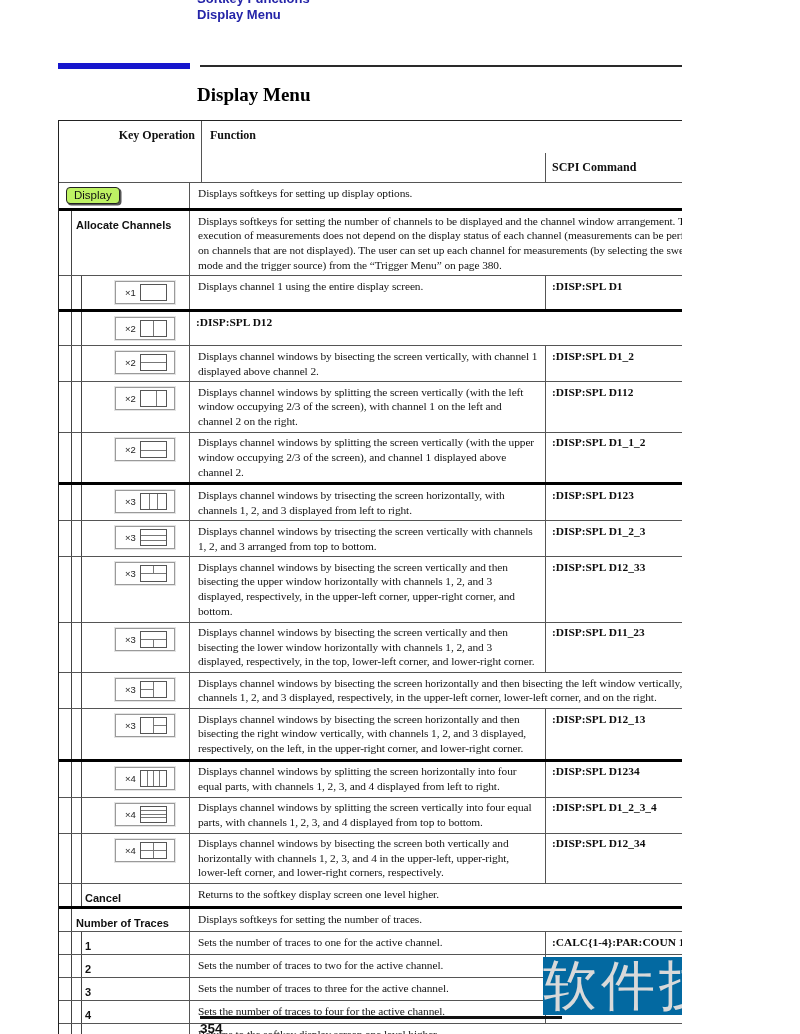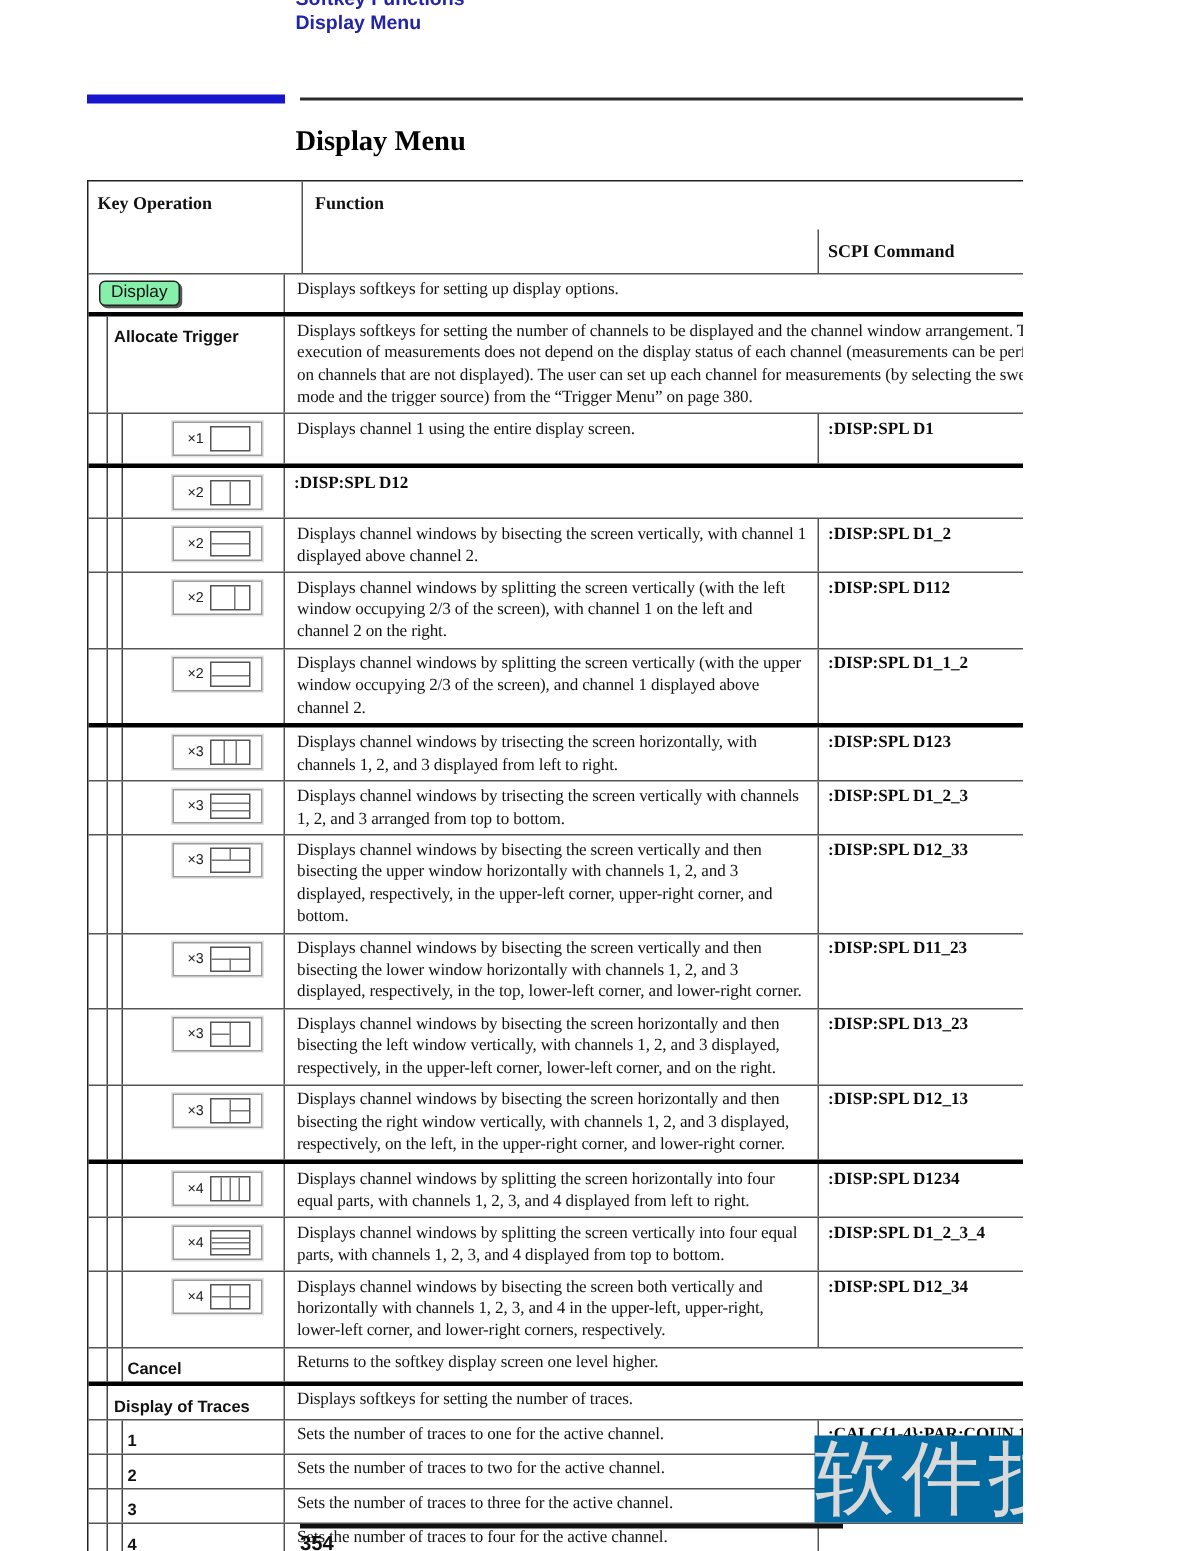--- a/index.html
+++ b/index.html
@@ -13,38 +13,38 @@
   
   .rule-accent{position:absolute;left:58px;top:63px;width:132px;height:6px;background:#1616cd;}
   .rule-line{position:absolute;left:200px;top:65px;width:527px;height:2px;background:#2a2a2a;}
 
   
   .title{position:absolute;left:197px;top:84px;margin:0;font:bold 19px "Liberation Serif",serif;color:#000;}
 
   
   .tbl{position:absolute;left:58px;top:120px;width:669px;border:1.5px solid #222;background:#fff;box-sizing:border-box;}
   .hrow{display:flex;}
-  .hrow .h1{width:130px;flex:none;padding:7px 6px;font:bold 12px "Liberation Serif",serif;}
+  .hrow .h1{width:130px;flex:none;padding:7px 6px;font:bold 12px "Liberation Serif",serif;text-align:right;}
   .hrow .h2{flex:1;border-left:1px solid #555;padding:7px 8px;font:bold 12px "Liberation Serif",serif;}
   .hrow .h3{width:168px;flex:none;border-left:1px solid #555;padding:7px 6px;font:bold 12px "Liberation Serif",serif;margin-top:32px;}
 
   .trow{display:flex;border-top:1px solid #555;min-height:18px;}
   .trow.thick{border-top:3px solid #000;}
   .c1{width:130px;flex:none;position:relative;padding:2px 4px 2px 5px;box-sizing:border-box;}
   .c1.ind1{padding-left:17px;}
   .c1.ind2{padding-left:26px;}
   .g{position:absolute;top:0;bottom:0;width:1px;background:#444;}
   .g1{left:12px;}
   .g2{left:22px;}
   .c2{flex:1;border-left:1px solid #555;padding:2.5px 6px 3px 8px;
       font:11.4px/1.29 "Liberation Serif",serif;letter-spacing:-0.1px;color:#131313;}
   .c3{width:168px;flex:none;border-left:1px solid #555;padding:2.5px 6px;
       font:bold 11.4px/1.3 "Liberation Serif",serif;color:#0d0d0d;}
 
-  .hardkey{display:inline-block;margin:2px 0 2px 2px;padding:1px 7px 2px;background:#86efac;
+  .hardkey{display:inline-block;margin:2px 0 2px 2px;padding:1px 7px 2px;background:#bef264;
            border:1.3px solid #222;border-radius:4px;box-shadow:1.5px 1.5px 0 #555;
            font:11.5px "Liberation Sans",sans-serif;color:#111;}
   .skey{font:bold 11px "Liberation Sans",sans-serif;color:#111;position:relative;top:2px;}
 
   .softkey{display:inline-flex;align-items:center;gap:4px;height:21px;margin:3px 0 3px 30px;
            padding:0 7px 0 9px;background:#fefefe;border:1px solid #9a9a9a;box-shadow:0 0 0 1px #e4e4e4;}
   .xl{font:9.5px "Liberation Sans",sans-serif;color:#222;}
   .diag{position:relative;width:25px;height:15px;border:1px solid #555;background:#fff;flex:none;}
   .diag .sp{position:absolute;background:#777;}
 
@@ -77,21 +77,21 @@
       <div class="h1">Key Operation</div>
       <div class="h2">Function</div>
       <div class="h3">SCPI Command</div>
     </div>
     <div id="rows">
         <div class="trow">
           <div class="c1 ind0"><span class="hardkey">Display</span></div>
           <div class="c2">Displays softkeys for setting up display options.</div>
         </div>
         <div class="trow thick">
-          <div class="c1 ind1"><div class="g g1"></div><span class="skey">Allocate Trigger</span></div>
+          <div class="c1 ind1"><div class="g g1"></div><span class="skey">Allocate Channels</span></div>
           <div class="c2">Displays softkeys for setting the number of channels to be displayed and the channel window arrangement. The execution of measurements does not depend on the display status of each channel (measurements can be performed on channels that are not displayed). The user can set up each channel for measurements (by selecting the sweep mode and the trigger source) from the “Trigger Menu” on page 380.</div>
         </div>
         <div class="trow">
           <div class="c1 ind2"><div class="g g1"></div><div class="g g2"></div><span class="softkey">
               <span class="xl">×1</span>
               <span class="diag"></span>
             </span></div>
           <div class="c2">Displays channel 1 using the entire display screen.</div>
           <div class="c3">:DISP:SPL D1</div>
         </div>
@@ -180,21 +180,20 @@
         </div>
         <div class="trow">
           <div class="c1 ind2"><div class="g g1"></div><div class="g g2"></div><span class="softkey">
               <span class="xl">×3</span>
               <span class="diag">
                 <div class="sp" style="width: 1px; left: calc(50% - 0.5px); top: 0px; height: 100%;"></div>
                 <div class="sp" style="height: 1px; top: calc(50% - 0.5px); left: 0px; width: 50%;"></div>
               </span>
             </span></div>
           <div class="c2">Displays channel windows by bisecting the screen horizontally and then bisecting the left window vertically, with channels 1, 2, and 3 displayed, respectively, in the upper-left corner, lower-left corner, and on the right.</div>
-          <div class="c3">:DISP:SPL D13_23</div>
         </div>
         <div class="trow">
           <div class="c1 ind2"><div class="g g1"></div><div class="g g2"></div><span class="softkey">
               <span class="xl">×3</span>
               <span class="diag">
                 <div class="sp" style="width: 1px; left: calc(50% - 0.5px); top: 0px; height: 100%;"></div>
                 <div class="sp" style="height: 1px; top: calc(50% - 0.5px); left: 50%; width: 50%;"></div>
               </span>
             </span></div>
           <div class="c2">Displays channel windows by bisecting the screen horizontally and then bisecting the right window vertically, with channels 1, 2, and 3 displayed, respectively, on the left, in the upper-right corner, and lower-right corner.</div>
@@ -233,21 +232,21 @@
               </span>
             </span></div>
           <div class="c2">Displays channel windows by bisecting the screen both vertically and horizontally with channels 1, 2, 3, and 4 in the upper-left, upper-right, lower-left corner, and lower-right corners, respectively.</div>
           <div class="c3">:DISP:SPL D12_34</div>
         </div>
         <div class="trow">
           <div class="c1 ind2"><div class="g g1"></div><div class="g g2"></div><span class="skey">Cancel</span></div>
           <div class="c2">Returns to the softkey display screen one level higher.</div>
         </div>
         <div class="trow thick">
-          <div class="c1 ind1"><div class="g g1"></div><span class="skey">Display of Traces</span></div>
+          <div class="c1 ind1"><div class="g g1"></div><span class="skey">Number of Traces</span></div>
           <div class="c2">Displays softkeys for setting the number of traces.</div>
         </div>
         <div class="trow">
           <div class="c1 ind2"><div class="g g1"></div><div class="g g2"></div><span class="skey">1</span></div>
           <div class="c2">Sets the number of traces to one for the active channel.</div>
           <div class="c3">:CALC{1-4}:PAR:COUN 1</div>
         </div>
         <div class="trow">
           <div class="c1 ind2"><div class="g g1"></div><div class="g g2"></div><span class="skey">2</span></div>
           <div class="c2">Sets the number of traces to two for the active channel.</div>

